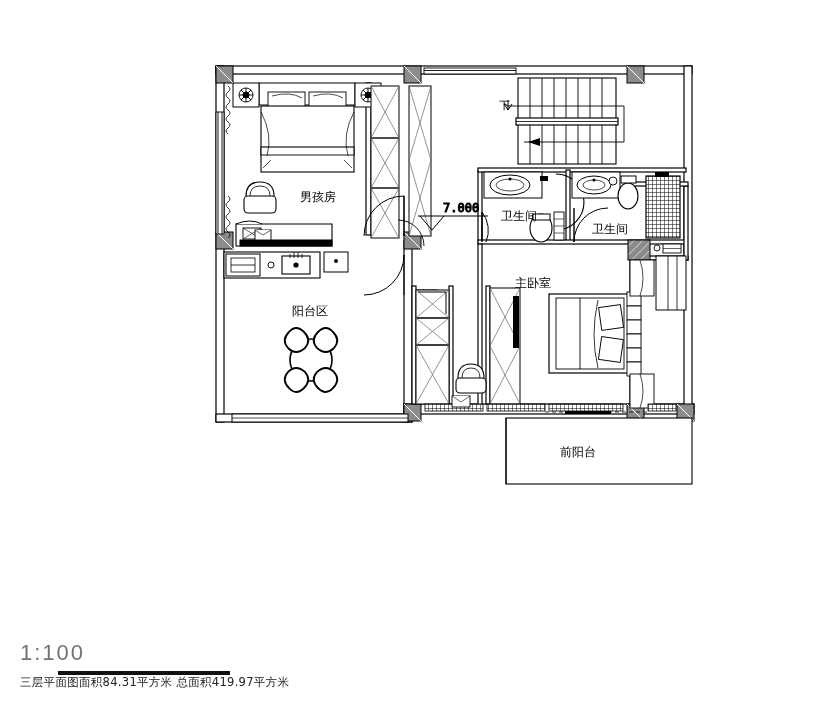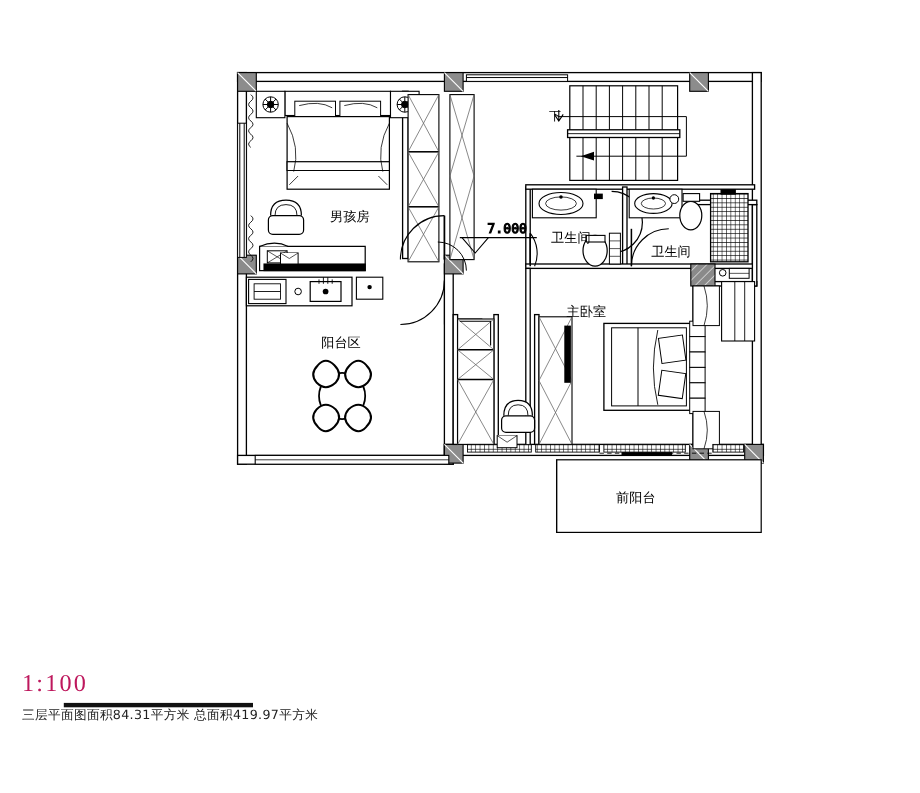--- a/index.html
+++ b/index.html
@@ -43,25 +43,26 @@
   }
   .plan-title {
     font-family: "DejaVu Sans", "Liberation Sans", sans-serif;
     font-size: 27px;
     letter-spacing: 2px;
     color: #111111;
     line-height: 1.1;
     padding: 0 4px 4px 38px;
   }
   .plan-scale {
-    font-family: Liberation Serif, serif;
+    font-family: Liberation Sans, sans-serif;
     font-size: 22px;
     letter-spacing: 2px;
-    color: #be185d;
+    color: #737373;
     padding-bottom: 5px;
+    margin-top: 32px;
   }
   .title-rule {
     margin-left: 38px;
     width: 172px;
     height: 4px;
     background: #111111;
   }
   .plan-caption {
     font-family: "DejaVu Sans", "Liberation Sans", sans-serif;
     font-size: 11.5px;

